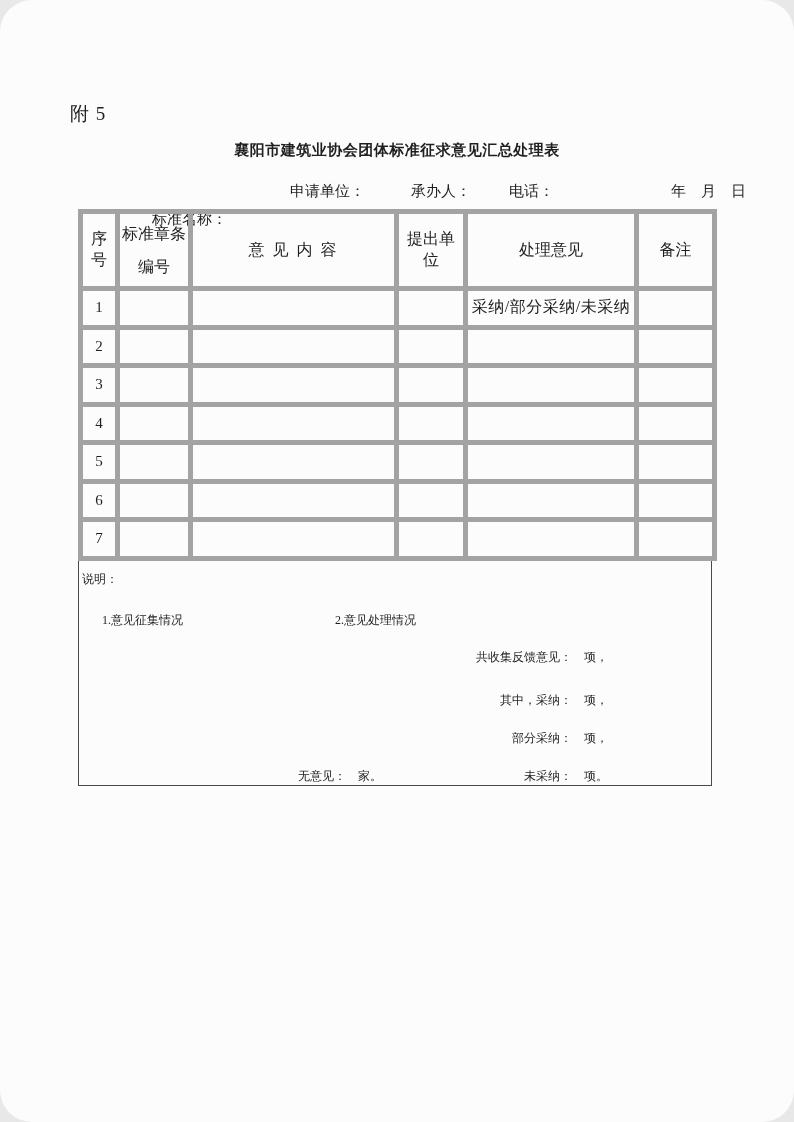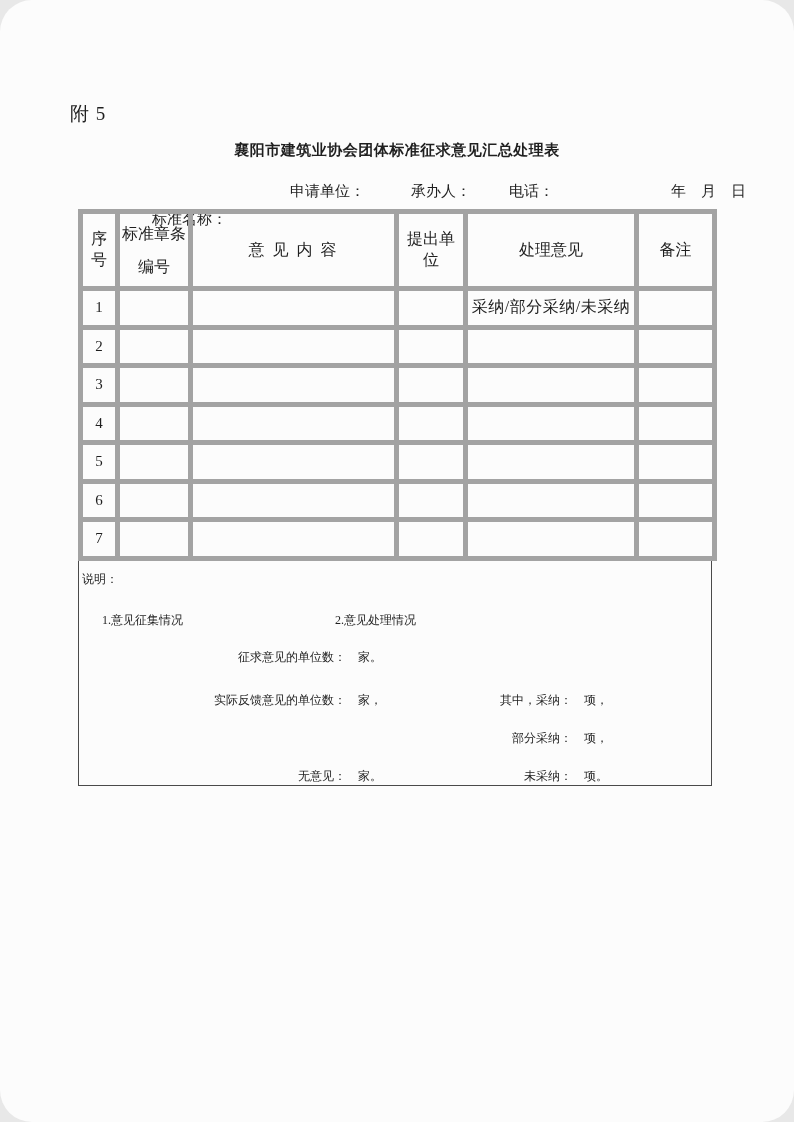--- a/index.html
+++ b/index.html
@@ -164,23 +164,22 @@
           <td></td>
         </tr>
       </tbody>
     </table>
 
     <div class="notes">
       <div class="notes-label">说明：</div>
       <div class="note-heading nh-1">1.意见征集情况</div>
       <div class="note-heading nh-2">2.意见处理情况</div>
 
-      <div class="note-line c1 ly-0">征求意见的单位数：　家。</div>
-      <div class="note-line c1 ly-1">实际反馈意见的单位数：　家，</div>
       <div class="note-line c1 ly-3">无意见：　家。</div>
 
+      <div class="note-line c2 ly-0">共收集反馈意见：　项，</div>
       <div class="note-line c2 ly-1">其中，采纳：　项，</div>
       <div class="note-line c2 ly-2">部分采纳：　项，</div>
       <div class="note-line c2 ly-3">未采纳：　项。</div>
     </div>
   </div>
 
 </div>
 
 </body></html>

